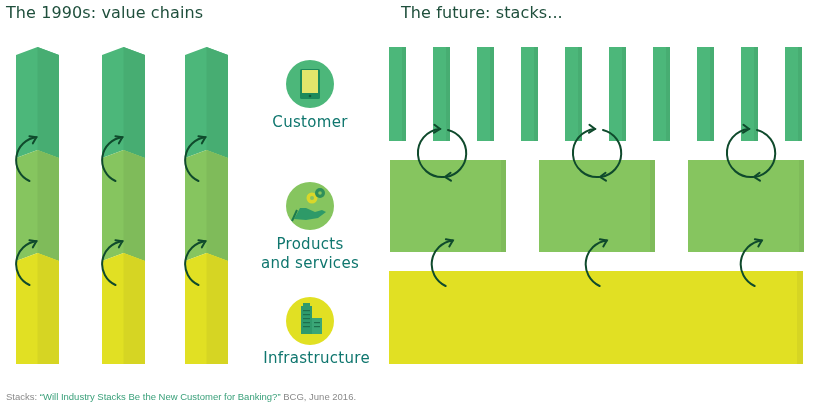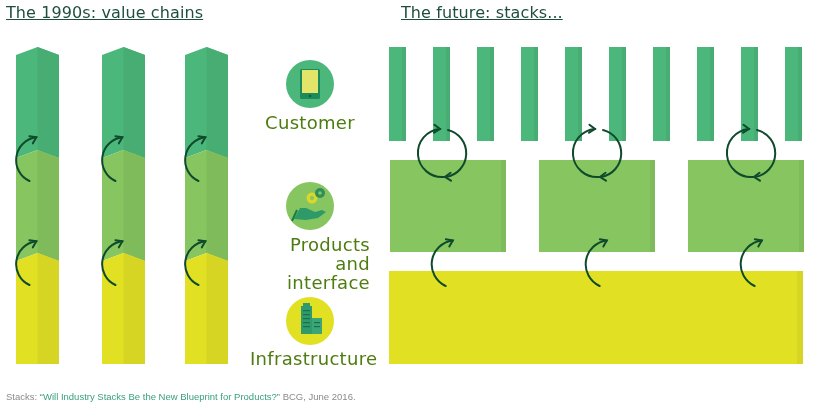--- a/index.html
+++ b/index.html
@@ -1,25 +1,25 @@
 <!DOCTYPE html>
 <html><head>
 <meta charset="utf-8">
 <style>
   html, body { margin: 0; padding: 0; background: #ffffff; }
   body { width: 820px; height: 417px; position: relative; overflow: hidden;
          font-family: "DejaVu Sans", sans-serif; }
-  .title { position: absolute; top: 3px; font-size: 16px; color: #1f4f3c; margin: 0; font-weight: normal; letter-spacing: 0.1px; text-decoration: underline; }
+  .title { position: absolute; top: 3px; font-size: 16px; color: #1f4f3c; margin: 0; font-weight: normal; letter-spacing: 0.1px; }
   #title-left { left: 6px; }
   #title-right { left: 401px; }
   svg#diagram { position: absolute; left: 0; top: 0; }
-  .label { position: absolute; font-size: 18px; color: #4d7c0f; text-align: center; line-height: 19px; letter-spacing: 0.3px; }
+  .label { position: absolute; font-size: 15px; color: #0f766e; text-align: center; line-height: 19px; letter-spacing: 0.3px; }
   .label span { display: block; }
   #lbl-ci { left: 255px; width: 110px; top: 113px; }
-  #lbl-ps { left: 250px; width: 120px; top: 235px; text-align: right; }
+  #lbl-ps { left: 250px; width: 120px; top: 235px; }
   #lbl-in { left: 250px; width: 120px; top: 349px; text-align: right; }
   .source { position: absolute; left: 6px; top: 391px; font-size: 9.5px; color: #8a8a8a; font-family: "Liberation Sans", sans-serif; }
   .source .link { color: #3aa07a; }
 </style>
 </head>
 <body>
 
 <h1 class="title" id="title-left">The 1990s: value chains</h1>
 <h1 class="title" id="title-right">The future: stacks...</h1>
 
@@ -171,21 +171,21 @@
       <rect x="314" y="326" width="6" height="1.2"></rect>
     </g>
   </g>
 </svg>
 
 <div class="label" id="lbl-ci">
   <span>Customer</span>
 </div>
 <div class="label" id="lbl-ps">
   <span>Products</span>
-  <span>and interface</span>
+  <span>and services</span>
 </div>
 <div class="label" id="lbl-in">
   <span>Infrastructure</span>
 </div>
 
 <div class="source">
-  <span>Stacks: </span><span class="link">“Will Industry Stacks Be the New Blueprint for Products?”</span><span> BCG, June 2016.</span>
+  <span>Stacks: </span><span class="link">“Will Industry Stacks Be the New Customer for Banking?”</span><span> BCG, June 2016.</span>
 </div>
 
 </body></html>

